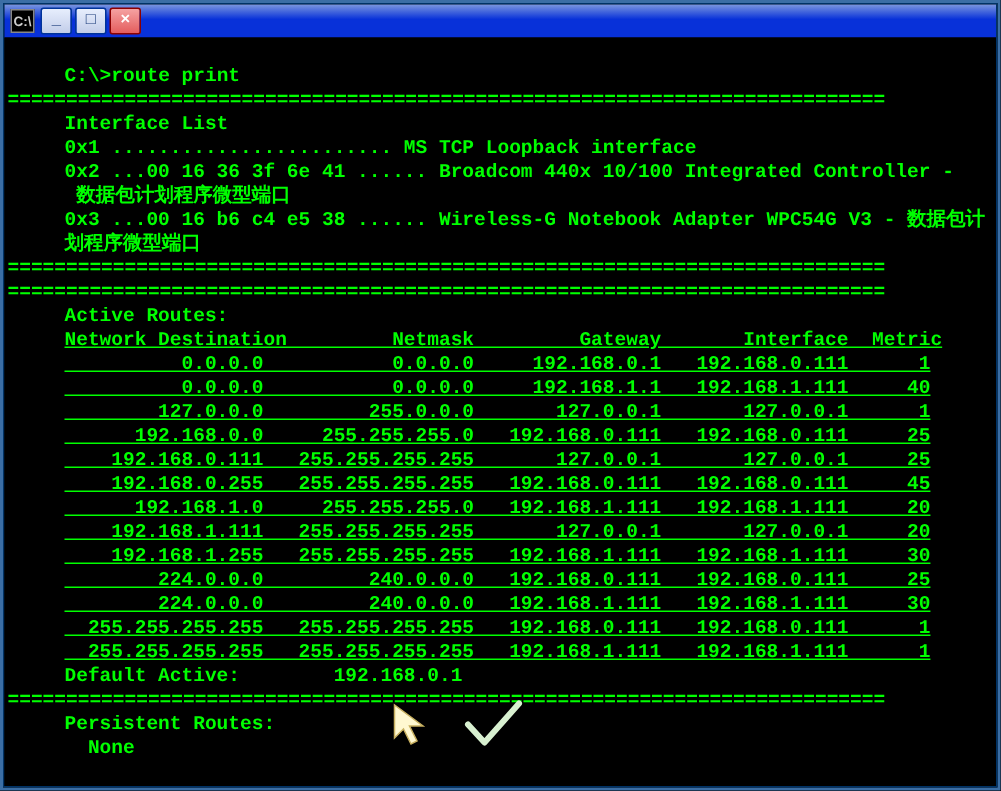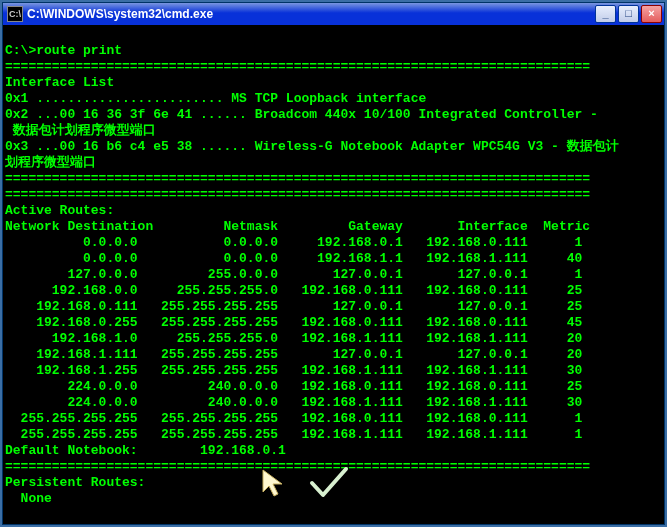--- a/index.html
+++ b/index.html
@@ -69,41 +69,40 @@
     color: #00ff00;
     padding: 2px 0 0 2px;
     font-family: "Lucida Console", "Courier New", monospace;
     font-size: 13px;
     line-height: 16px;
     white-space: pre;
     overflow: hidden;
     position: relative;
   }
   .line { white-space: pre; }
-  .bold { font-weight: bold; }
+  .bold { font-weight: bold; margin-left: 38px; }
   .divider { white-space: pre; font-weight: bold; }
   .route-table { margin-top: 0; }
-  .route-row { white-space: pre; }
+  .route-row { white-space: pre; text-decoration: underline; }
   .overlay-icons {
     position: absolute;
     left: 255px;
     top: 440px;
     display: flex;
     align-items: center;
     gap: 20px;
     pointer-events: none;
   }
 </style>
 </head>
 <body>
 
 <div class="window">
   <div class="titlebar">
     <div class="cmdicon">C:\</div>
-    <div class="title-text">C:\WINDOWS\system32\cmd.exe</div>
     <div class="window-controls">
       <div class="win-btn">_</div>
       <div class="win-btn">□</div>
       <div class="win-btn close">×</div>
     </div>
   </div>
 
   <div class="terminal">
 <span class="line bold"><span>C:\&gt;</span><span>route print</span></span>
 <span class="divider">===========================================================================</span>
@@ -123,21 +122,21 @@
 <span class="route-row bold">      192.168.0.0     255.255.255.0   192.168.0.111   192.168.0.111     25</span>
 <span class="route-row bold">    192.168.0.111   255.255.255.255       127.0.0.1       127.0.0.1     25</span>
 <span class="route-row bold">    192.168.0.255   255.255.255.255   192.168.0.111   192.168.0.111     45</span>
 <span class="route-row bold">      192.168.1.0     255.255.255.0   192.168.1.111   192.168.1.111     20</span>
 <span class="route-row bold">    192.168.1.111   255.255.255.255       127.0.0.1       127.0.0.1     20</span>
 <span class="route-row bold">    192.168.1.255   255.255.255.255   192.168.1.111   192.168.1.111     30</span>
 <span class="route-row bold">        224.0.0.0         240.0.0.0   192.168.0.111   192.168.0.111     25</span>
 <span class="route-row bold">        224.0.0.0         240.0.0.0   192.168.1.111   192.168.1.111     30</span>
 <span class="route-row bold">  255.255.255.255   255.255.255.255   192.168.0.111   192.168.0.111      1</span>
 <span class="route-row bold">  255.255.255.255   255.255.255.255   192.168.1.111   192.168.1.111      1</span>
-</span><span class="line bold" id="default-gw-line">Default Notebook:        192.168.0.1</span>
+</span><span class="line bold" id="default-gw-line">Default Active:        192.168.0.1</span>
 <span class="divider">===========================================================================</span>
 <span class="line bold">Persistent Routes:</span>
 <span class="line bold">  None</span>
 
 <span class="line bold"><span>C:\&gt;</span></span>
     <div class="overlay-icons">
       <svg width="30" height="30">
         <polygon points="5,2 5,24 11,18 16,28 20,26 15,16 24,16" fill="#fff8d0" stroke="#c8b060" stroke-width="1"></polygon>
       </svg>
       <svg width="42" height="36">

